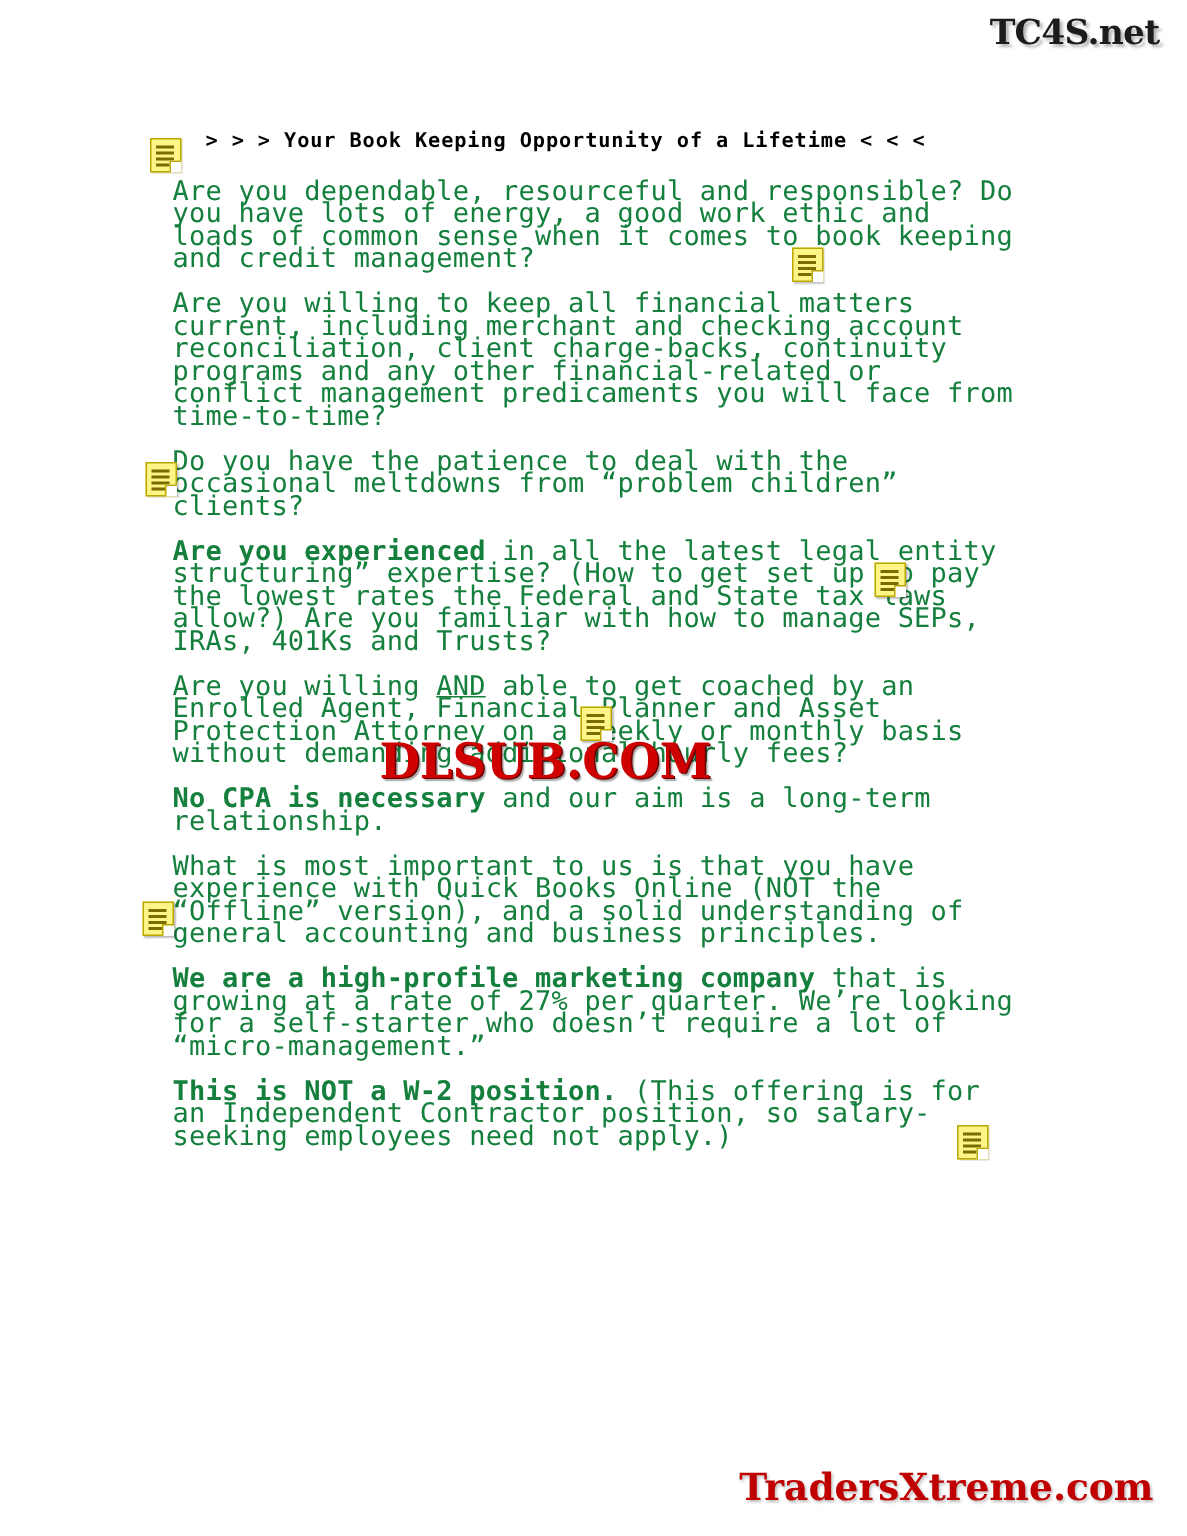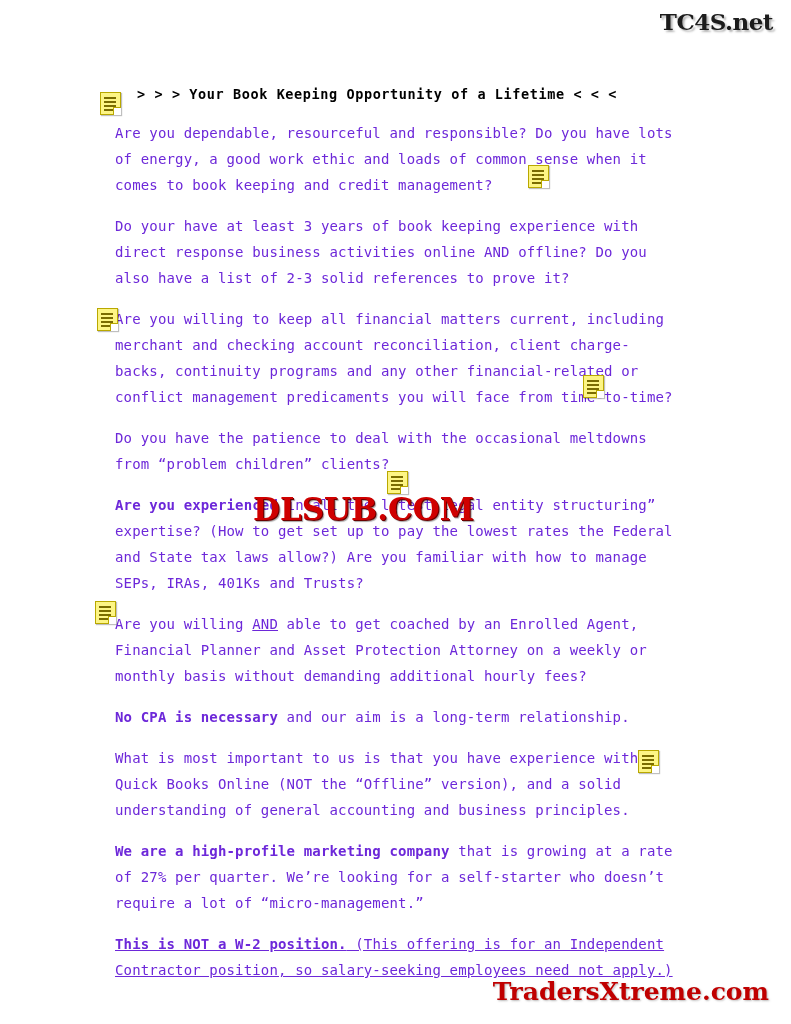--- a/index.html
+++ b/index.html
@@ -51,35 +51,34 @@
   }
   .doc-title {
     font-size: 13.5px;
     font-weight: bold;
     color: #000;
     letter-spacing: 0.6px;
     margin: 0 0 18px 22px;
     white-space: nowrap;
   }
   .para {
-    font-size: 14px;
-    line-height: 26px;
-    color: #6d28d9;
+    font-size: 18px;
+    line-height: 15px;
+    color: #15803d;
     margin: 0 0 15px 0;
     letter-spacing: 0.15px;
   }
   .para b {
     font-weight: bold;
   }
   .para u {
     text-decoration: underline;
   }
   .tight {
     margin-bottom: 16px;
-    text-decoration: underline;
   }
   
   .note {
     position: absolute;
     width: 19px;
     height: 21px;
     background: #fdf585;
     border: 1px solid #b9a800;
     box-shadow: 1px 1px 1px rgba(0,0,0,0.25);
   }
@@ -134,21 +133,20 @@
 <div class="page">
 
   <div class="brand-top">TC4S.net</div>
 
   <div class="doc">
 
     <div class="doc-title">&gt; &gt; &gt; Your Book Keeping Opportunity of a Lifetime &lt; &lt; &lt;</div>
 
     <p class="para">Are you dependable, resourceful and responsible? Do you have lots of energy, a good work ethic and loads of common sense when it comes to book keeping and credit management?</p>
 
-    <p class="para">Do your have at least 3 years of book keeping experience with direct response business activities online AND offline? Do you also have a list of 2-3 solid references to prove it?</p>
 
     <p class="para">Are you willing to keep all financial matters current, including merchant and checking account reconciliation, client charge-backs, continuity programs and any other financial-related or conflict management predicaments you will face from time-to-time?</p>
 
 
     <p class="para">Do you have the patience to deal with the occasional meltdowns from “problem children” clients?</p>
 
 
     <p class="para"><b>Are you experienced</b><span> in all the latest legal entity structuring” expertise? (How to get set up to pay the lowest rates the Federal and State tax laws allow?)  Are you familiar with how to manage SEPs, IRAs, 401Ks and Trusts?</span></p>
 
     <p class="para"><span>Are you willing </span><u>AND</u><span> able to get coached by an Enrolled Agent, Financial Planner and Asset Protection Attorney on a weekly or monthly basis without demanding additional hourly fees?</span></p>

